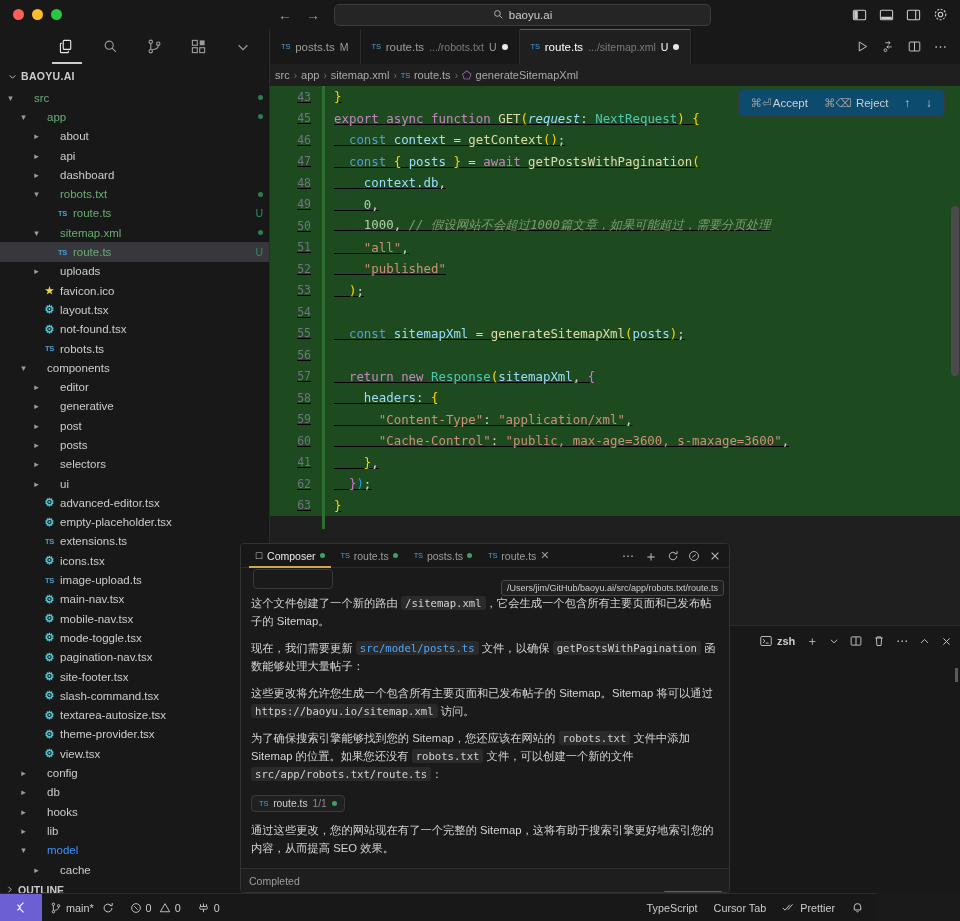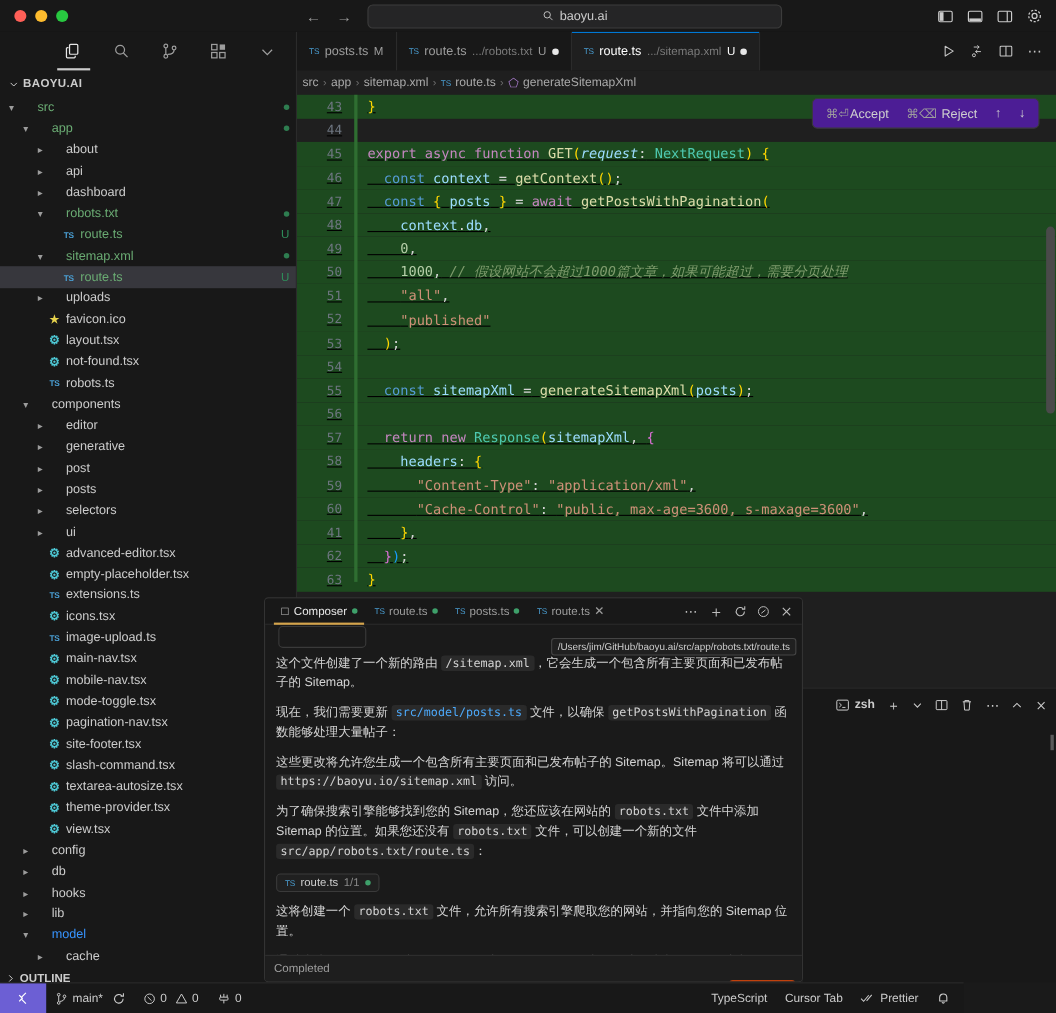--- a/index.html
+++ b/index.html
@@ -132,21 +132,21 @@
   .cm { color: #7f9c6d; font-style: italic; }
   .pl { color: #d4d4d4; }
   .pr { color: #ffd700; }
   .pr2 { color: #da70d6; }
   .pr3 { color: #179fff; }
   .vr { color: #9cdcfe; }
   .it { color: #9cdcfe; font-style: italic; }
 
   #accept-overlay {
     position: absolute; right: 15px; top: 3px; height: 28px;
-    background: #4c1d95; border: 1px solid #3a3a3a; border-radius: 5px;
+    background: #0c4a6e; border: 1px solid #3a3a3a; border-radius: 5px;
     display: flex; align-items: center; gap: 16px; padding: 0 12px;
     color: #cfcfcf; font-size: 11.5px;
     font-family: "Liberation Sans", sans-serif;
   }
   #accept-overlay .kb { color: #9d9d9d; margin-right: 1px; }
 
   #vscroll { position: absolute; right: 0; top: 0; width: 10px;
              height: 807px; }
   #vscroll .thumb { position: absolute; right: 1px; top: 120px;
                     width: 8px; height: 170px; background: #4a4a4a;
@@ -608,21 +608,20 @@
       <span class="bsep">›</span>
       <span style="display: inline-flex; align-items: center; gap: 4px;">
         <span style="color:#b180d7;font-size:11px">⬠</span>
         <span>generateSitemapXml</span>
       </span>
     </div>
 
   <div id="code">
     <div id="lines-holder">
         <div class="cline diff"><span class="gut">43</span><span class="ctext"><span class="pr">}</span></span></div>
-        <div class="cline"><span class="gut">44</span><span class="ctext"></span></div>
         <div class="cline diff"><span class="gut">45</span><span class="ctext"><span class="kw">export</span> <span class="kw">async</span> <span class="kw">function</span> <span class="fn">GET</span><span class="pr">(</span><span class="it">request</span><span class="pl">:</span> <span class="ty">NextRequest</span><span class="pr">)</span> <span class="pr">{</span></span></div>
         <div class="cline diff"><span class="gut">46</span><span class="ctext">  <span class="kw2">const</span> <span class="vr">context</span> <span class="pl">=</span> <span class="fn">getContext</span><span class="pr">()</span><span class="pl">;</span></span></div>
         <div class="cline diff"><span class="gut">47</span><span class="ctext">  <span class="kw2">const</span> <span class="pr">{</span> <span class="vr">posts</span> <span class="pr">}</span> <span class="pl">=</span> <span class="kw">await</span> <span class="fn">getPostsWithPagination</span><span class="pr">(</span></span></div>
         <div class="cline diff"><span class="gut">48</span><span class="ctext">    <span class="vr">context</span><span class="pl">.</span><span class="vr">db</span><span class="pl">,</span></span></div>
         <div class="cline diff"><span class="gut">49</span><span class="ctext">    <span class="num">0</span><span class="pl">,</span></span></div>
         <div class="cline diff"><span class="gut">50</span><span class="ctext">    <span class="num">1000</span><span class="pl">,</span> <span class="cm">// 假设网站不会超过1000篇文章，如果可能超过，需要分页处理</span></span></div>
         <div class="cline diff"><span class="gut">51</span><span class="ctext">    <span class="st">"all"</span><span class="pl">,</span></span></div>
         <div class="cline diff"><span class="gut">52</span><span class="ctext">    <span class="st">"published"</span></span></div>
         <div class="cline diff"><span class="gut">53</span><span class="ctext">  <span class="pr">)</span><span class="pl">;</span></span></div>
         <div class="cline diff"><span class="gut">54</span><span class="ctext"></span></div>
@@ -728,21 +727,21 @@
 
   <div id="comp-body">
     <div id="ghostbox"></div>
     <div id="tooltip">/Users/jim/GitHub/baoyu.ai/src/app/robots.txt/route.ts</div>
     <div style="height:16px"></div>
     <div id="paras-holder"><div class="para">这个文件创建了一个新的路由 <code class="inline">/sitemap.xml</code>，它会生成一个包含所有主要页面和已发布帖子的 Sitemap。</div><div class="para">现在，我们需要更新 <code class="inline blue">src/model/posts.ts</code> 文件，以确保 <code class="inline">getPostsWithPagination</code> 函数能够处理大量帖子：</div><div class="para">这些更改将允许您生成一个包含所有主要页面和已发布帖子的 Sitemap。Sitemap 将可以通过 <code class="inline">https://baoyu.io/sitemap.xml</code> 访问。</div><div class="para">为了确保搜索引擎能够找到您的 Sitemap，您还应该在网站的 <code class="inline">robots.txt</code> 文件中添加 Sitemap 的位置。如果您还没有 <code class="inline">robots.txt</code> 文件，可以创建一个新的文件 <code class="inline">src/app/robots.txt/route.ts</code>：</div><div class="filechip">
           <span class="ts">TS</span>
           <span>route.ts</span>
           <span class="cnt">1/1</span>
           <span class="cdot"></span>
-        </div><div class="para">这将创建一个 <code class="inline">robots.txt</code> 文件，允许所有搜索引擎爬取您的网站，并指向您的 Sitemap 位置。</div><div class="para">通过这些更改，您的网站现在有了一个完整的 Sitemap，这将有助于搜索引擎更好地索引您的内容，从而提高 SEO 效果。</div></div>
+        </div><div class="para">通过这些更改，您的网站现在有了一个完整的 Sitemap，这将有助于搜索引擎更好地索引您的内容，从而提高 SEO 效果。</div></div>
   </div>
 
   <div id="comp-footer">
     <span id="comp-status">Completed</span>
     <div id="comp-btns">
         <span class="cbtn">Reapply all</span>
         <span class="cbtn">Save all</span>
         <span class="cbtn">Reject all</span>
         <span class="cbtn primary">Accept all</span>
       </div>

